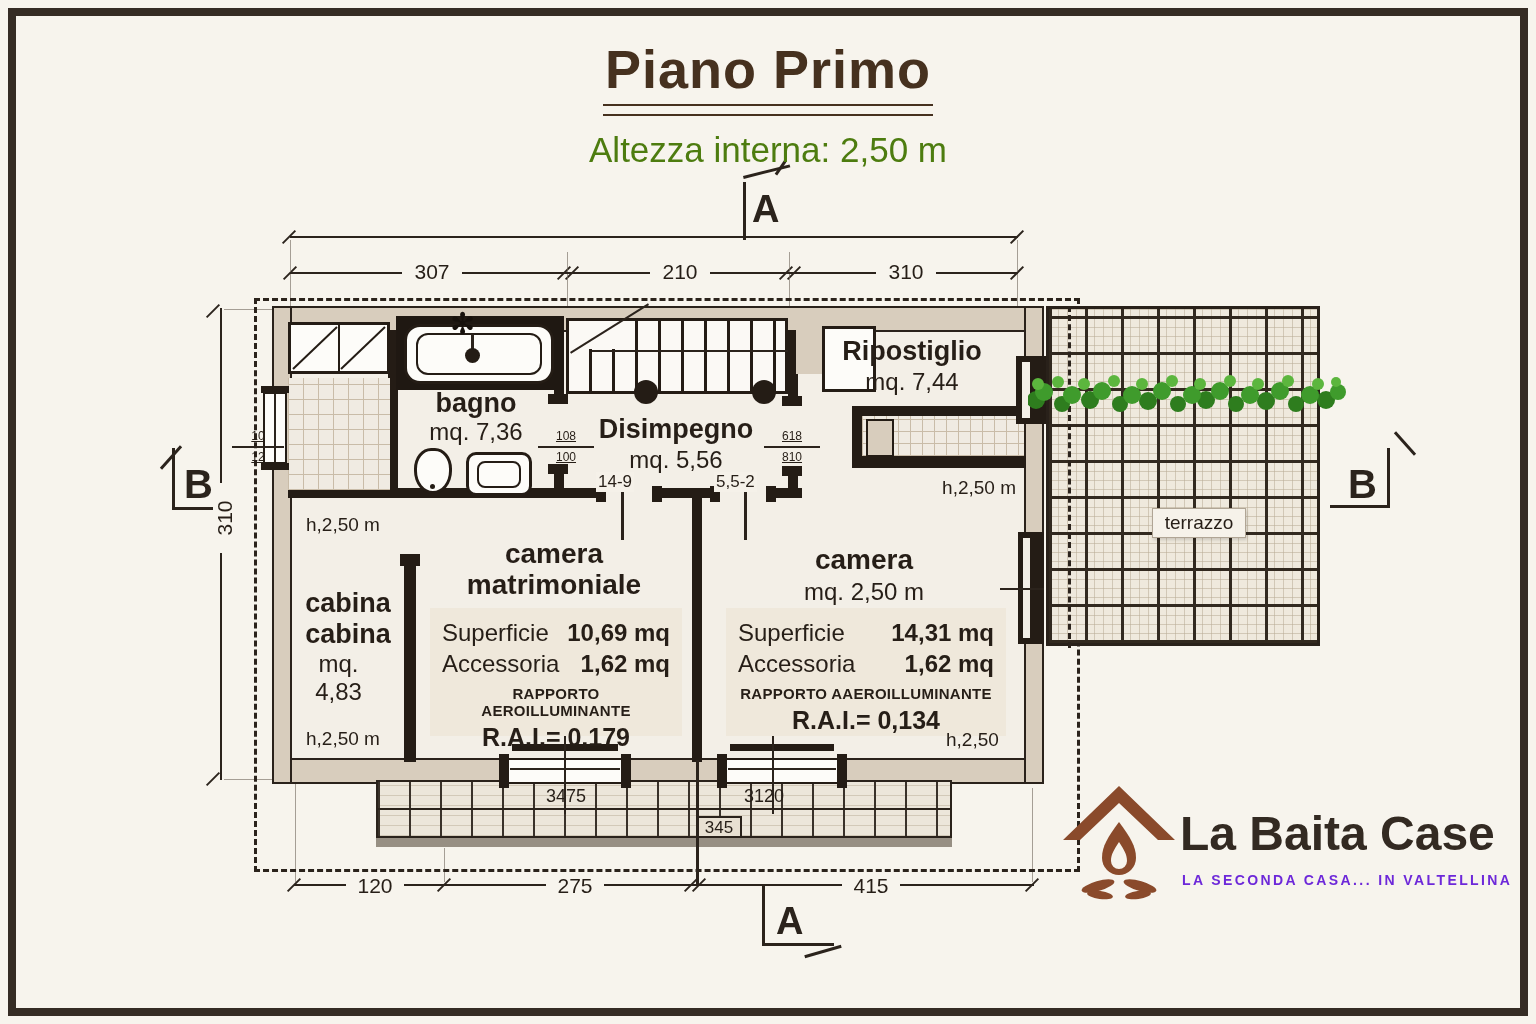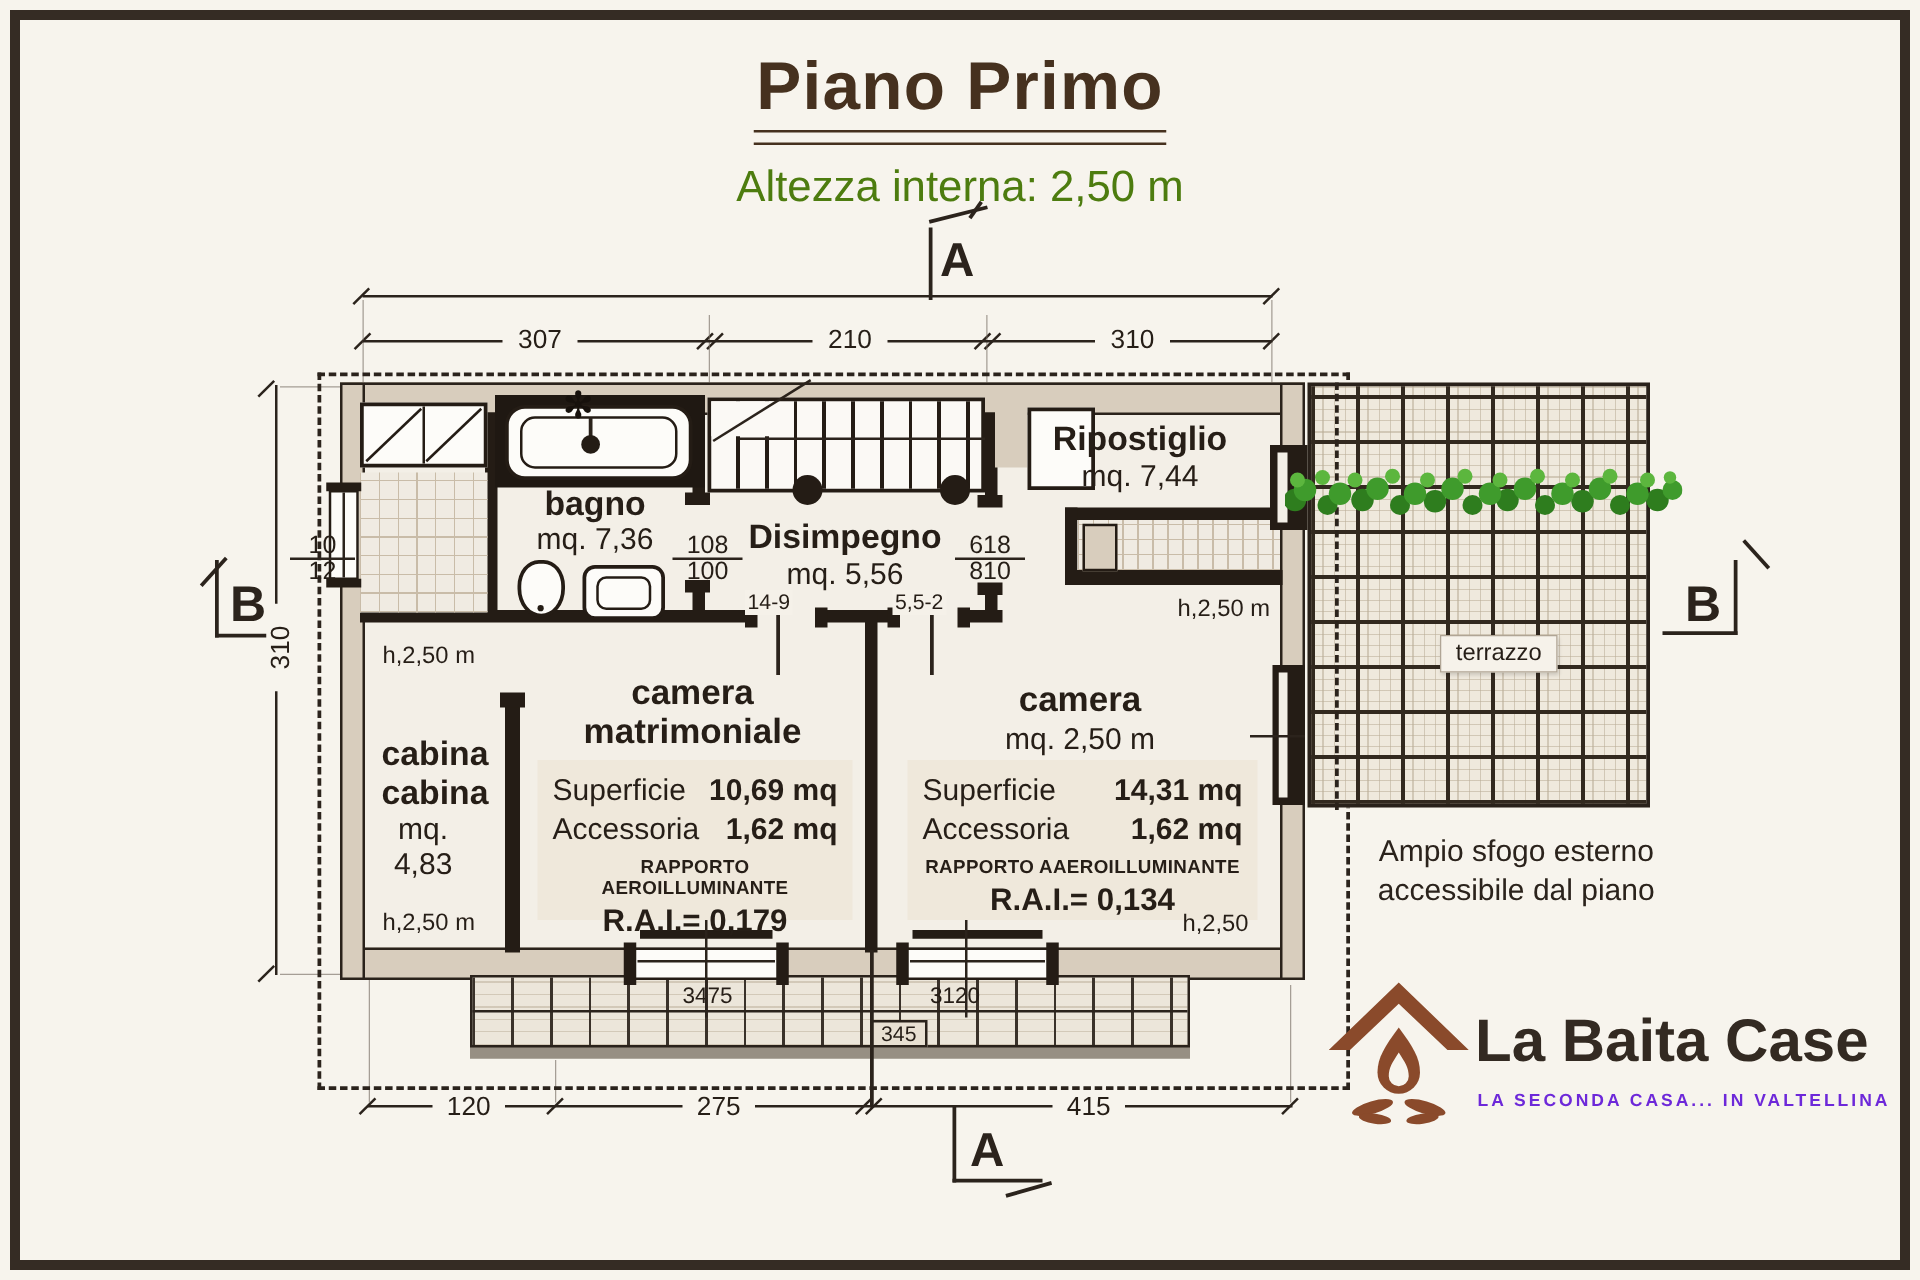--- a/index.html
+++ b/index.html
@@ -30,21 +30,21 @@
     background-image:repeating-linear-gradient(90deg,#3a322a 0 2px,transparent 2px 31px),
                      repeating-linear-gradient(0deg,rgba(185,172,150,.5) 0 1px,transparent 1px 10px);}
   .roomname{position:absolute;font-weight:bold;font-size:27px;text-align:center;z-index:4;line-height:31px;}
   .roomarea{position:absolute;font-size:24px;text-align:center;z-index:4;}
   .hlabel{position:absolute;font-size:19px;z-index:4;}
   .stats{position:absolute;background:#efe8db;z-index:4;padding:8px 12px;box-sizing:border-box;}
   .srow{display:flex;justify-content:space-between;font-size:24px;margin:3px 0;}
   .sval{font-weight:bold;}
   .rap{font-size:15px;font-weight:bold;text-align:center;margin-top:7px;letter-spacing:.3px;}
   .rai{font-size:25px;font-weight:bold;text-align:center;margin-top:4px;}
-  .frac{position:absolute;z-index:4;font-size:20px;text-align:center;line-height:17px;}
+  .frac{position:absolute;z-index:4;font-size:12px;text-align:center;line-height:17px;text-decoration:underline;}
   .frac .fline{display:block;height:2px;background:#2b231c;margin:1px 0;}
   .doormark{position:absolute;z-index:4;font-size:17px;background:#f5f1e9;padding:0 2px;}
   .winlab{position:absolute;z-index:4;font-size:18px;background:transparent;}
   .fix{position:absolute;background:#fdfcf9;border:3px solid #241c15;box-sizing:border-box;z-index:3;}
   .fixin{position:absolute;border:2px solid #241c15;box-sizing:border-box;z-index:4;border-radius:8px;}
   .title-wrap{position:absolute;left:468px;top:38px;width:600px;text-align:center;z-index:4;}
   .title{font-size:54px;font-weight:bold;color:#46311f;letter-spacing:1px;}
   .title-ul{width:330px;height:8px;margin:4px auto 0;border-top:2px solid #46311f;border-bottom:2px solid #46311f;}
   .subtitle{font-size:35px;margin-top:14px;color:#4d7c0f;}
   .note{position:absolute;z-index:4;font-size:24px;text-align:center;line-height:31px;color:#2b231c;}
@@ -340,24 +340,20 @@
   <div class="frac" style="left:764px;top:428px;width:56px;">
     <span>618</span>
     <span class="fline"></span>
     <span>810</span>
   </div>
   <div class="doormark" style="left:596px;top:472px;">14-9</div>
   <div class="ln" style="left:621px;top:492px;width:3px;height:48px;z-index:4;"></div>
   <div class="doormark" style="left:714px;top:472px;">5,5-2</div>
   <div class="ln" style="left:744px;top:492px;width:3px;height:48px;z-index:4;"></div>
 
-  <div class="note" style="left:1090px;top:666px;width:246px;">
-    <div>Ampio sfogo esterno</div>
-    <div>accessibile dal piano</div>
-  </div>
 
   <svg class="abs" style="left:1060px;top:778px;z-index:4;" width="118" height="126" viewBox="0 0 118 126">
     <polygon points="3,62 59,8 115,62 98,62 59,25 20,62" fill="#8a4a2b"></polygon>
     <path d="M59,44 C48,59 42,68 42,80 a17,17 0 0 0 34,0 C76,68 70,59 59,44 Z" fill="#8a4a2b"></path>
     <path d="M59,64 C54,72 51,76 51,83 a8,8 0 0 0 16,0 C67,76 64,72 59,64 Z" fill="#f7f4ed"></path>
     <ellipse cx="38" cy="108" rx="17" ry="5" fill="#8a4a2b" transform="rotate(-16 38 108)"></ellipse>
     <ellipse cx="80" cy="108" rx="17" ry="5" fill="#8a4a2b" transform="rotate(16 80 108)"></ellipse>
     <ellipse cx="40" cy="117" rx="13" ry="4" fill="#8a4a2b" transform="rotate(8 40 117)"></ellipse>
     <ellipse cx="78" cy="117" rx="13" ry="4" fill="#8a4a2b" transform="rotate(-8 78 117)"></ellipse>
   </svg>

